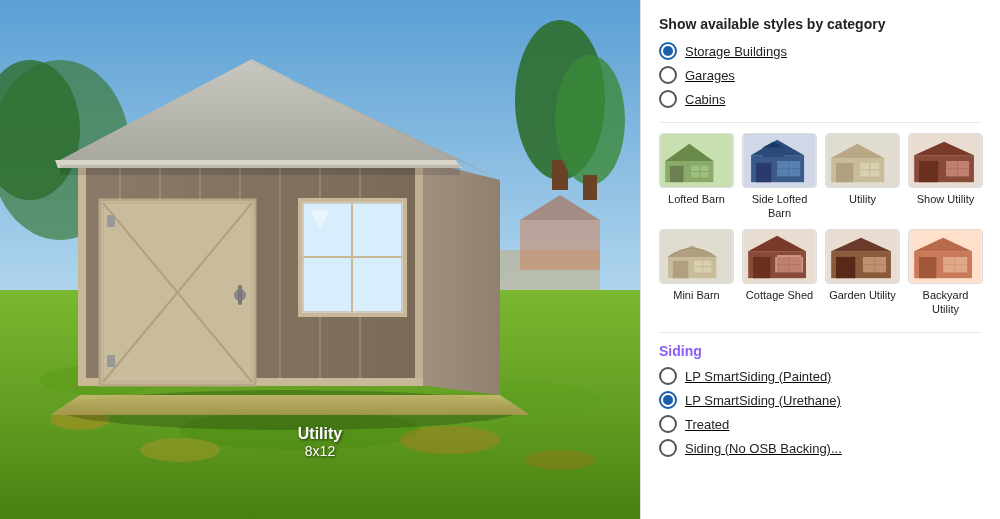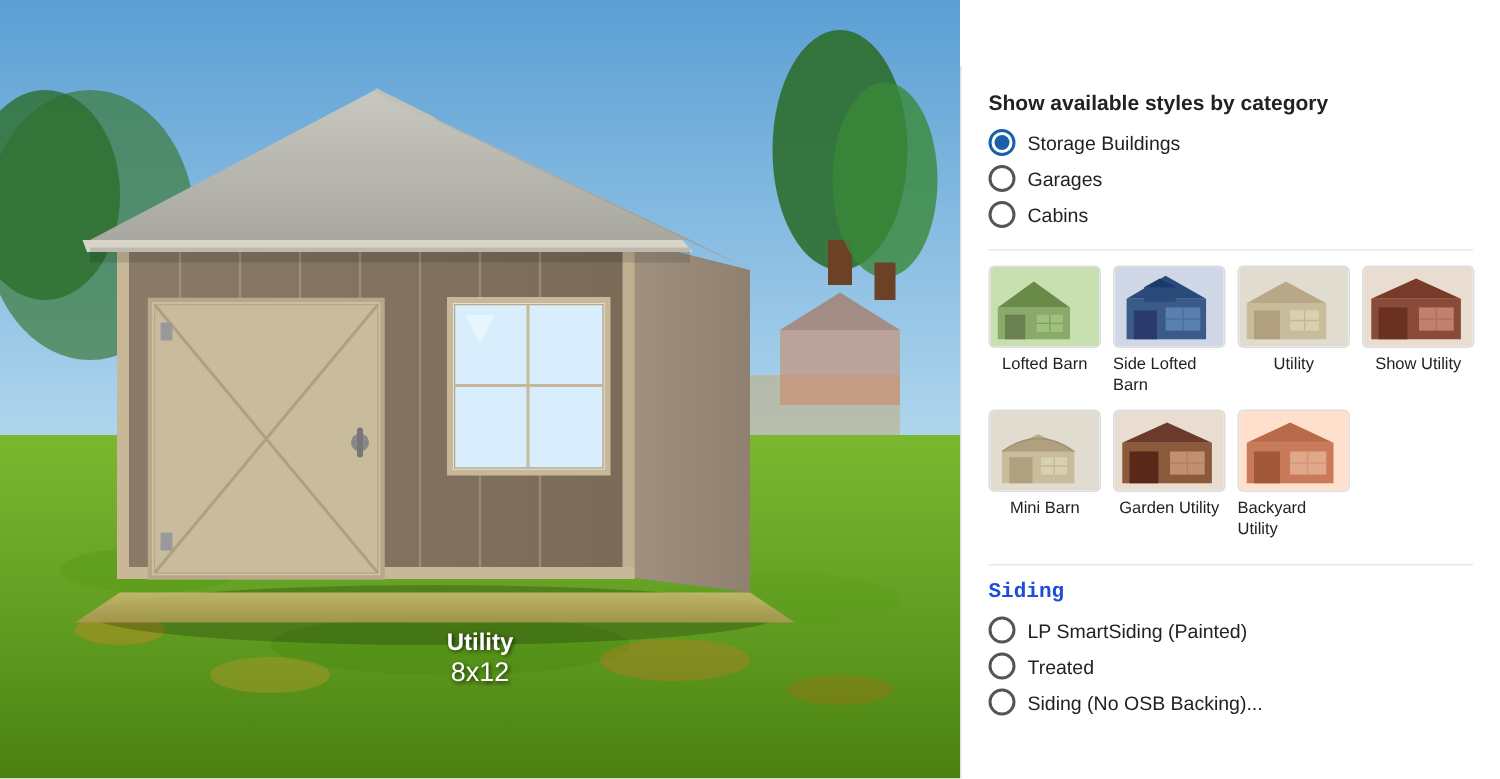--- a/index.html
+++ b/index.html
@@ -27,41 +27,40 @@
     .building-label {
       position: absolute;
       bottom: 60px;
       left: 50%;
       transform: translateX(-50%);
       color: #fff;
       text-align: center;
       text-shadow: 1px 1px 3px rgba(0,0,0,0.7);
     }
     .building-label .name { font-size: 16px; font-weight: bold; }
-    .building-label .size { font-size: 18px; }
+    .building-label .size { font-size: 14px; }
 
     
     .right-panel {
       flex: 1;
       padding: 16px 18px;
       overflow-y: auto;
       background: #fff;
       border-left: 1px solid #e0e0e0;
-      margin-top: 44px;
     }
 
     .section-title {
       font-size: 14px;
       font-weight: bold;
       color: #222;
       margin-bottom: 10px;
     }
 
     
-    .radio-group { margin-bottom: 14px; }
+    .radio-group { margin-bottom: 14px; text-decoration: underline; }
     .radio-item {
       display: flex;
       align-items: center;
       margin-bottom: 6px;
       cursor: pointer;
     }
     .radio-circle {
       width: 18px;
       height: 18px;
       border-radius: 50%;
@@ -103,27 +102,27 @@
       background: #f0f0f0;
       border: 1px solid #ddd;
       border-radius: 4px;
       overflow: hidden;
       margin-bottom: 4px;
     }
     .style-thumb svg { width: 100%; height: 100%; }
     .style-name {
       font-size: 11px;
       color: #222;
-      text-align: left;
+      text-align: center;
       line-height: 1.3;
     }
 
     .divider { border: none; border-top: 1px solid #e8e8e8; margin: 10px 0; }
 
-    .siding-title { font-size: 14px; font-weight: bold; color: #1d4ed8; margin-bottom: 8px; font-family: Liberation Mono, monospace; }
+    .siding-title { font-size: 14px; font-weight: bold; color: #8b5cf6; margin-bottom: 8px; }
 
   </style>
 </head>
 <body>
 
 <div class="left-panel">
   <div class="building-scene">
 
     <div class="sky"></div>
 
@@ -351,20 +350,38 @@
           <path d="M8,28 Q33,10 58,28" fill="#b0a080" stroke="#a09070" stroke-width="1"></path>
           <rect x="13" y="32" width="16" height="18" fill="#b0a080"></rect>
           <rect x="35" y="32" width="18" height="12" fill="#d8d0b0"></rect>
           <line x1="44" y1="32" x2="44" y2="44" stroke="#c0b898" stroke-width="1"></line>
           <line x1="35" y1="38" x2="53" y2="38" stroke="#c0b898" stroke-width="1"></line>
         </svg>
       </div>
       <span class="style-name">Mini Barn</span>
     </div>
 
+    <div class="style-item">
+      <div class="style-thumb">
+        <svg viewBox="0 0 75 55" xmlns="http://www.w3.org/2000/svg">
+          <rect x="0" y="0" width="75" height="55" fill="#e8ddd0"></rect>
+          <rect x="5" y="22" width="60" height="28" fill="#8a4a3a"></rect>
+          <polygon points="5,22 35,6 65,22" fill="#7a3a2a"></polygon>
+          <rect x="10" y="28" width="18" height="22" fill="#6a3020"></rect>
+          <rect x="35" y="28" width="25" height="16" fill="#c08070"></rect>
+          <line x1="47" y1="28" x2="47" y2="44" stroke="#b07060" stroke-width="1"></line>
+          <line x1="35" y1="36" x2="60" y2="36" stroke="#b07060" stroke-width="1"></line>
+
+          <rect x="35" y="26" width="25" height="2" fill="#cc9988"></rect>
+          <rect x="33" y="28" width="2" height="16" fill="#cc9988"></rect>
+          <rect x="60" y="28" width="2" height="16" fill="#cc9988"></rect>
+        </svg>
+      </div>
+      <span class="style-name">Cottage Shed</span>
+    </div>
 
     <div class="style-item">
       <div class="style-thumb">
         <svg viewBox="0 0 75 55" xmlns="http://www.w3.org/2000/svg">
           <rect x="0" y="0" width="75" height="55" fill="#e8ddd0"></rect>
           <rect x="5" y="22" width="62" height="28" fill="#8a5a3a"></rect>
           <polygon points="5,22 36,8 67,22" fill="#6a3a2a"></polygon>
           <rect x="10" y="28" width="20" height="22" fill="#5a2818"></rect>
           <rect x="38" y="28" width="24" height="16" fill="#c09070"></rect>
           <line x1="50" y1="28" x2="50" y2="44" stroke="#b08060" stroke-width="1"></line>
@@ -395,20 +412,25 @@
 
   <div class="siding-title">Siding</div>
 
   <div class="radio-group">
 
     <div class="radio-item">
       <div class="radio-circle"></div>
       <span class="radio-label">LP SmartSiding (Painted)</span>
     </div>
 
+    <div class="radio-item">
+      <div class="radio-circle selected">
+      </div>
+      <span class="radio-label">LP SmartSiding (Urethane)</span>
+    </div>
 
     <div class="radio-item">
       <div class="radio-circle"></div>
       <span class="radio-label">Treated</span>
     </div>
 
     <div class="radio-item">
       <div class="radio-circle"></div>
       <span class="radio-label">Siding (No OSB Backing)...</span>
     </div>

